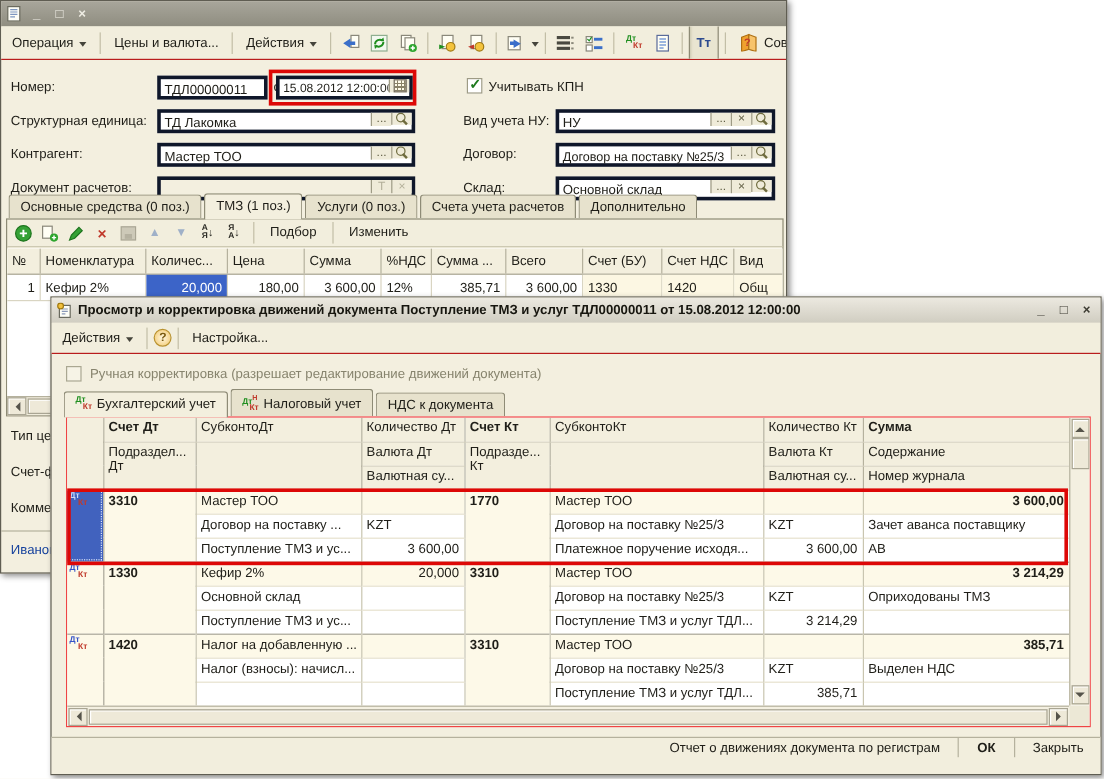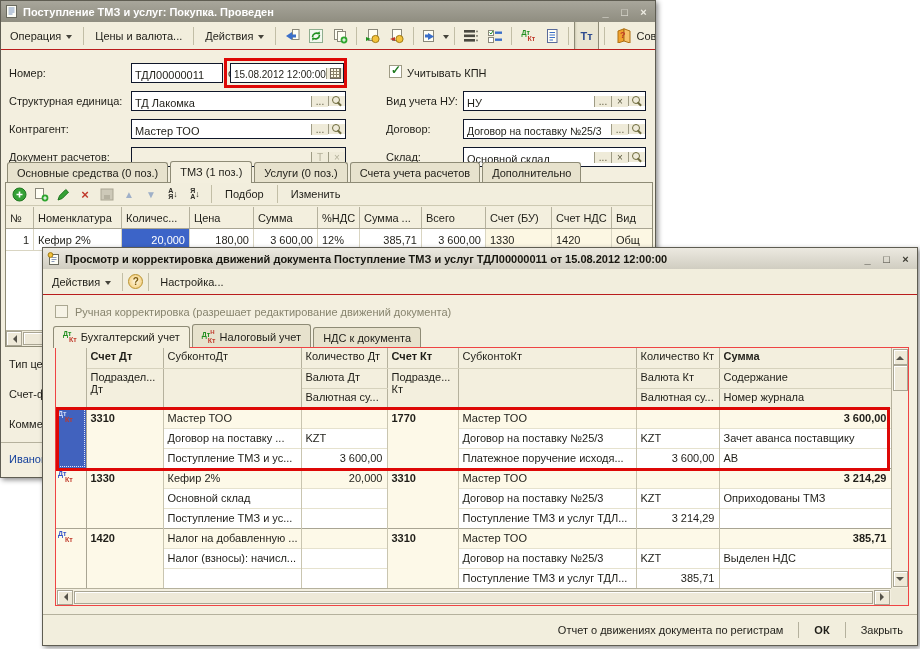--- a/index.html
+++ b/index.html
@@ -28,21 +28,21 @@
   .tbico{width:22px;height:20px;display:flex;align-items:center;justify-content:center;flex:0 0 22px}
   .ttbtn{border:1px solid #8e8b76;background:#e9e5d1;box-shadow:inset 1px 1px 2px #cdc9b2;padding:16px 5px;font-weight:bold;color:#2d4b8f}
   .helpc{width:15px;height:15px;border-radius:50%;background:radial-gradient(#fff8e2,#f2c668);border:1px solid #b9922f;color:#7a5a10;font-weight:bold;font-size:10px;display:flex;align-items:center;justify-content:center}
   .dtkt{display:flex;flex-direction:column;font-size:7px;font-weight:bold;line-height:6px}
   .dtkt .d{color:#1f8f1f}
   .dtkt .k{color:#c03a2b;margin-left:6px}
   .dtkt sup{color:#c03a2b;font-size:6px}
 
   
   .flabel{position:absolute;white-space:nowrap}
-  .inp{position:absolute;display:flex;border:1px solid #0f172a;background:#fff;height:20px;align-items:center}
+  .inp{position:absolute;display:flex;border:3px solid #0f172a;background:#fff;height:20px;align-items:flex-start}
   .inp .txt{flex:1;padding:3px 3px 0;white-space:nowrap;overflow:hidden}
   .inp .ib{width:17px;border-left:1px solid #9e9b85;background:#efebd9;display:flex;align-items:center;justify-content:center;color:#5e5c42;font-size:10px;flex:0 0 17px}
   .inp.dis{background:#f3efdf}
   .inp.dis .ib{color:#b3b09a}
   .chk{width:13px;height:13px;border:1px solid #9e9b85;background:#fff;position:relative;display:inline-block}
   .chk .ck{position:absolute;left:1px;top:-3px;color:#1f7a1f;font-weight:bold;font-size:12px}
   .mag{position:relative;width:10px;height:10px;display:inline-block}
   .mag::before{content:"";position:absolute;left:0;top:0;width:6px;height:6px;border:1.5px solid #6e6b3e;border-radius:50%}
   .mag::after{content:"";position:absolute;width:5px;height:1.6px;background:#6e6b3e;transform:rotate(45deg);left:5px;top:7px}
   .cal{width:11px;height:11px;border:1px solid #70685a;background-color:#fffbe8;background-image:repeating-linear-gradient(90deg,transparent 0 2px,#8a8268 2px 3px),repeating-linear-gradient(transparent 0 2px,#8a8268 2px 3px)}
@@ -97,21 +97,21 @@
   .mv td.sum{font-weight:bold}
   .rowdtkt{display:flex;flex-direction:column;font-size:7px;font-weight:bold;line-height:6px}
   .rowdtkt .d{color:#3553c8}
   .rowdtkt .k{color:#c03a2b;margin-left:7px}
   .ic.sel .rowdtkt .d{color:#cdd9f6}
   .vs2{position:absolute;right:0;top:0;width:17px;bottom:17px;border-left:1px solid #b5b19d;background:#f4f0e1;display:flex;flex-direction:column;align-items:center;justify-content:space-between;padding:1px}
   .vs2 .mid{flex:1;width:15px;display:flex;flex-direction:column}
   .vthumb{height:26px;background:#eee9d8;border:1px solid #a9a593;box-shadow:inset 1px 1px 0 #fff;width:15px}
   .hs2{position:absolute;left:0;right:17px;bottom:0;height:17px;border-top:1px solid #b5b19d;background:#f4f0e1;display:flex;align-items:center;padding:0 1px}
   .corner2{position:absolute;right:0;bottom:0;width:17px;height:17px;background:#ece8d6}
-  .f2{position:absolute;left:0;right:0;top:366px;bottom:0;border-top:1px solid #b5b19d;background:#f2eedd;display:flex;align-items:center;justify-content:flex-end;gap:11px;padding:0 10px}
+  .f2{position:absolute;left:0;right:0;top:366px;bottom:0;border-top:1px solid #b5b19d;background:#f2eedd;display:flex;align-items:flex-start;justify-content:flex-end;gap:11px;padding:0 10px}
   .fbtn{padding:3px 4px;white-space:nowrap}
   .fsep{width:1px;height:16px;background:#b5b19d}
   .ok{font-weight:bold}
 
   
   .redbox{position:absolute;border:3px solid #dd0806;background:transparent}
   #redbox-date{left:224px;top:58px;width:123px;height:30px;z-index:4}
   #redbox-row{left:56px;top:407px;width:834px;height:64px;z-index:9}
 
   svg{display:block}
@@ -120,21 +120,20 @@
 <body>
 
 <div id="stage">
 
   <div class="win" id="win1">
     <div class="tbar">
       <svg width="13" height="13">
           <rect x="1.5" y="0.5" width="10" height="12" fill="#fdfdf6" stroke="#6a6a5e"></rect>
           <path d="M3.5 3h6M3.5 5h6M3.5 7h6M3.5 9h4" stroke="#7d96c0" stroke-width="1"></path>
         </svg>
-      <span class="ttl">Поступление ТМЗ и услуг: Покупка. Проведен</span>
       <span class="wctl">
         <span class="wbtn">_</span>
         <span class="wbtn">□</span>
         <span class="wbtn">×</span>
       </span>
     </div>
 
     <div class="mbar">
       <span class="mbtn">
           <span>Операция</span>

